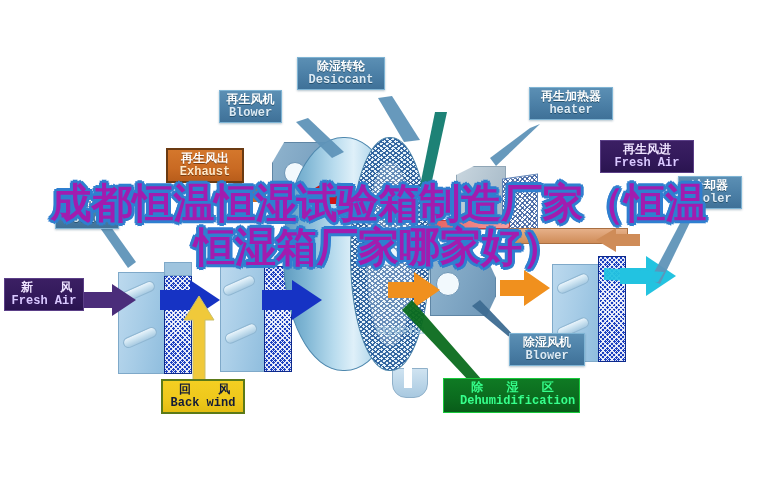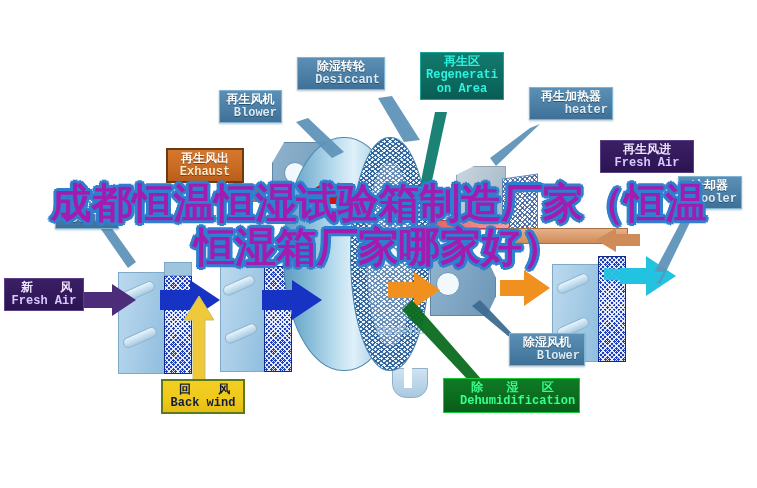--- a/index.html
+++ b/index.html
@@ -40,21 +40,21 @@
   }
 
   
   .lb-blue{
     background:linear-gradient(180deg,#5b8fb4 0%,#4b7fa6 55%,#3f7198 100%);
     border:1px solid #7fb4d4;
     color:#ffffff;
     box-shadow:0 1px 2px rgba(40,80,110,.35);
   }
   .lb-blue .cn{color:#ffffff;text-shadow:0 1px 0 #27536f;}
-  .lb-blue .en{color:#dceaf4;text-shadow:0 1px 0 #27536f;text-align:right;}
+  .lb-blue .en{color:#dceaf4;text-shadow:0 1px 0 #27536f;}
 
   .lb-teal{
     background:linear-gradient(180deg,#127a6e 0%,#0d6a60 60%,#0a5c54 100%);
     border:1px solid #18a596;
     color:#35ffe4;
   }
   .lb-teal .cn{color:#2ef2dd;}
   .lb-teal .en{color:#2ef2dd;}
 
   .lb-orange{
@@ -309,25 +309,20 @@
   <div class="label lb-blue" style="left:297px;top:57px;width:88px;">
     <span class="cn">除湿转轮</span>
     <span class="en">Desiccant</span>
   </div>
 
   <div class="label lb-blue" style="left:219px;top:90px;width:63px;">
     <span class="cn">再生风机</span>
     <span class="en">Blower</span>
   </div>
 
-  <div class="label lb-teal" style="left:420px;top:52px;width:84px;line-height:1.12;">
-    <span class="cn">再生区</span>
-    <span class="en">Regenerati</span>
-    <span class="en" style="margin-top:0;">on Area</span>
-  </div>
 
   <div class="label lb-blue" style="left:529px;top:87px;width:84px;">
     <span class="cn">再生加热器</span>
     <span class="en">heater</span>
   </div>
 
   <div class="label lb-purple" style="left:600px;top:140px;width:94px;text-align:center;">
     <span class="cn">再生风进</span>
     <span class="en">Fresh Air</span>
   </div>

